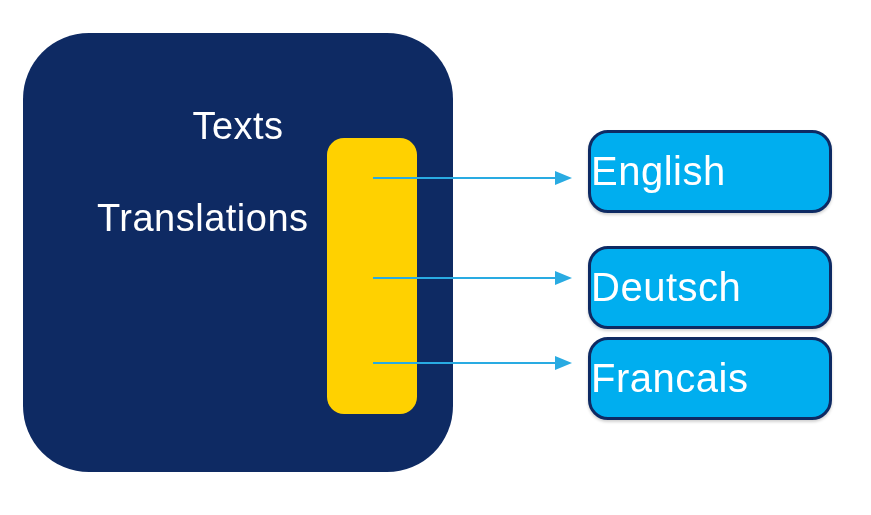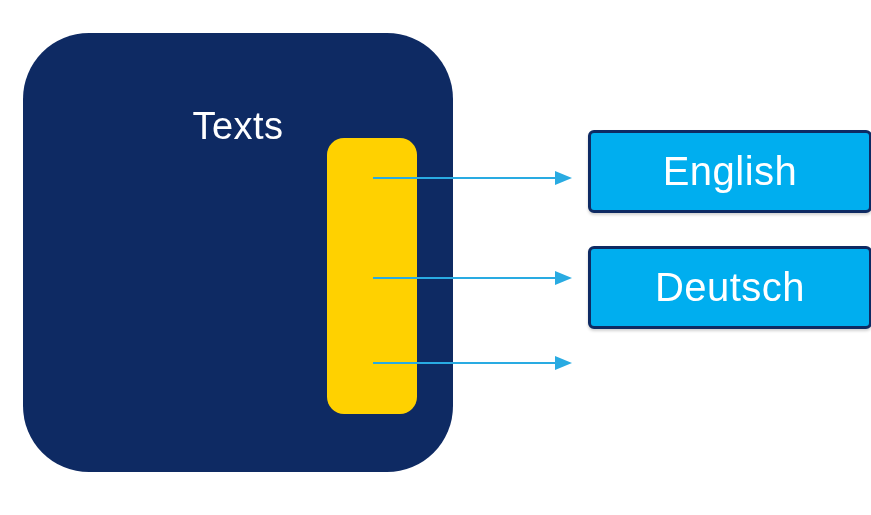--- a/index.html
+++ b/index.html
@@ -63,45 +63,45 @@
     pointer-events: none;
   }
   .arrows line {
     stroke: var(--arrow, #29ABE2);
     stroke-width: 2px;
   }
   
   .lang-box {
     position: absolute;
     left: 588px;
-    width: 284px;
+    width: 244px;
     height: 83px;
     box-sizing: border-box;
     background: var(--cyan, #00AEEF);
     border: 3.5px solid var(--navy, #0E2A63);
-    border-radius: 6px;
+    border-radius: 20px;
     display: flex;
     align-items: center;
-    justify-content: center;
     color: var(--text, #ffffff);
     font-size: 40px;
     letter-spacing: 0.5px;
     box-shadow: 0 2px 3px rgba(0, 0, 0, 0.18);
   }
   .lang-box.pos-0 { top: 130px; }
   .lang-box.pos-1 { top: 246px; }
   .lang-box.pos-2 { top: 337px; }
 </style>
 </head>
 <body>
 
 <div class="canvas">
 
   <div class="texts-box">
     <div class="texts-title">Texts</div>
+    <div class="texts-subtitle">Translations</div>
   </div>
 
   <div class="highlight-bar"></div>
 
   <svg class="arrows" width="871" height="515" viewBox="0 0 871 515">
     <defs>
       <marker id="ah" markerUnits="userSpaceOnUse" markerWidth="17" markerHeight="14" refX="0" refY="7" orient="auto">
         <path d="M0,0 L17,7 L0,14 Z" fill="var(--arrow, #29ABE2)"></path>
       </marker>
     </defs>
@@ -109,14 +109,17 @@
     <line x1="373" y1="278" x2="555" y2="278" marker-end="url(#ah)"></line>
     <line x1="373" y1="363" x2="555" y2="363" marker-end="url(#ah)"></line>
   </svg>
 
   <div class="lang-box pos-0">
     <span>English</span>
   </div>
   <div class="lang-box pos-1">
     <span>Deutsch</span>
   </div>
+  <div class="lang-box pos-2">
+    <span>Francais</span>
+  </div>
 
 </div>
 
 </body></html>

